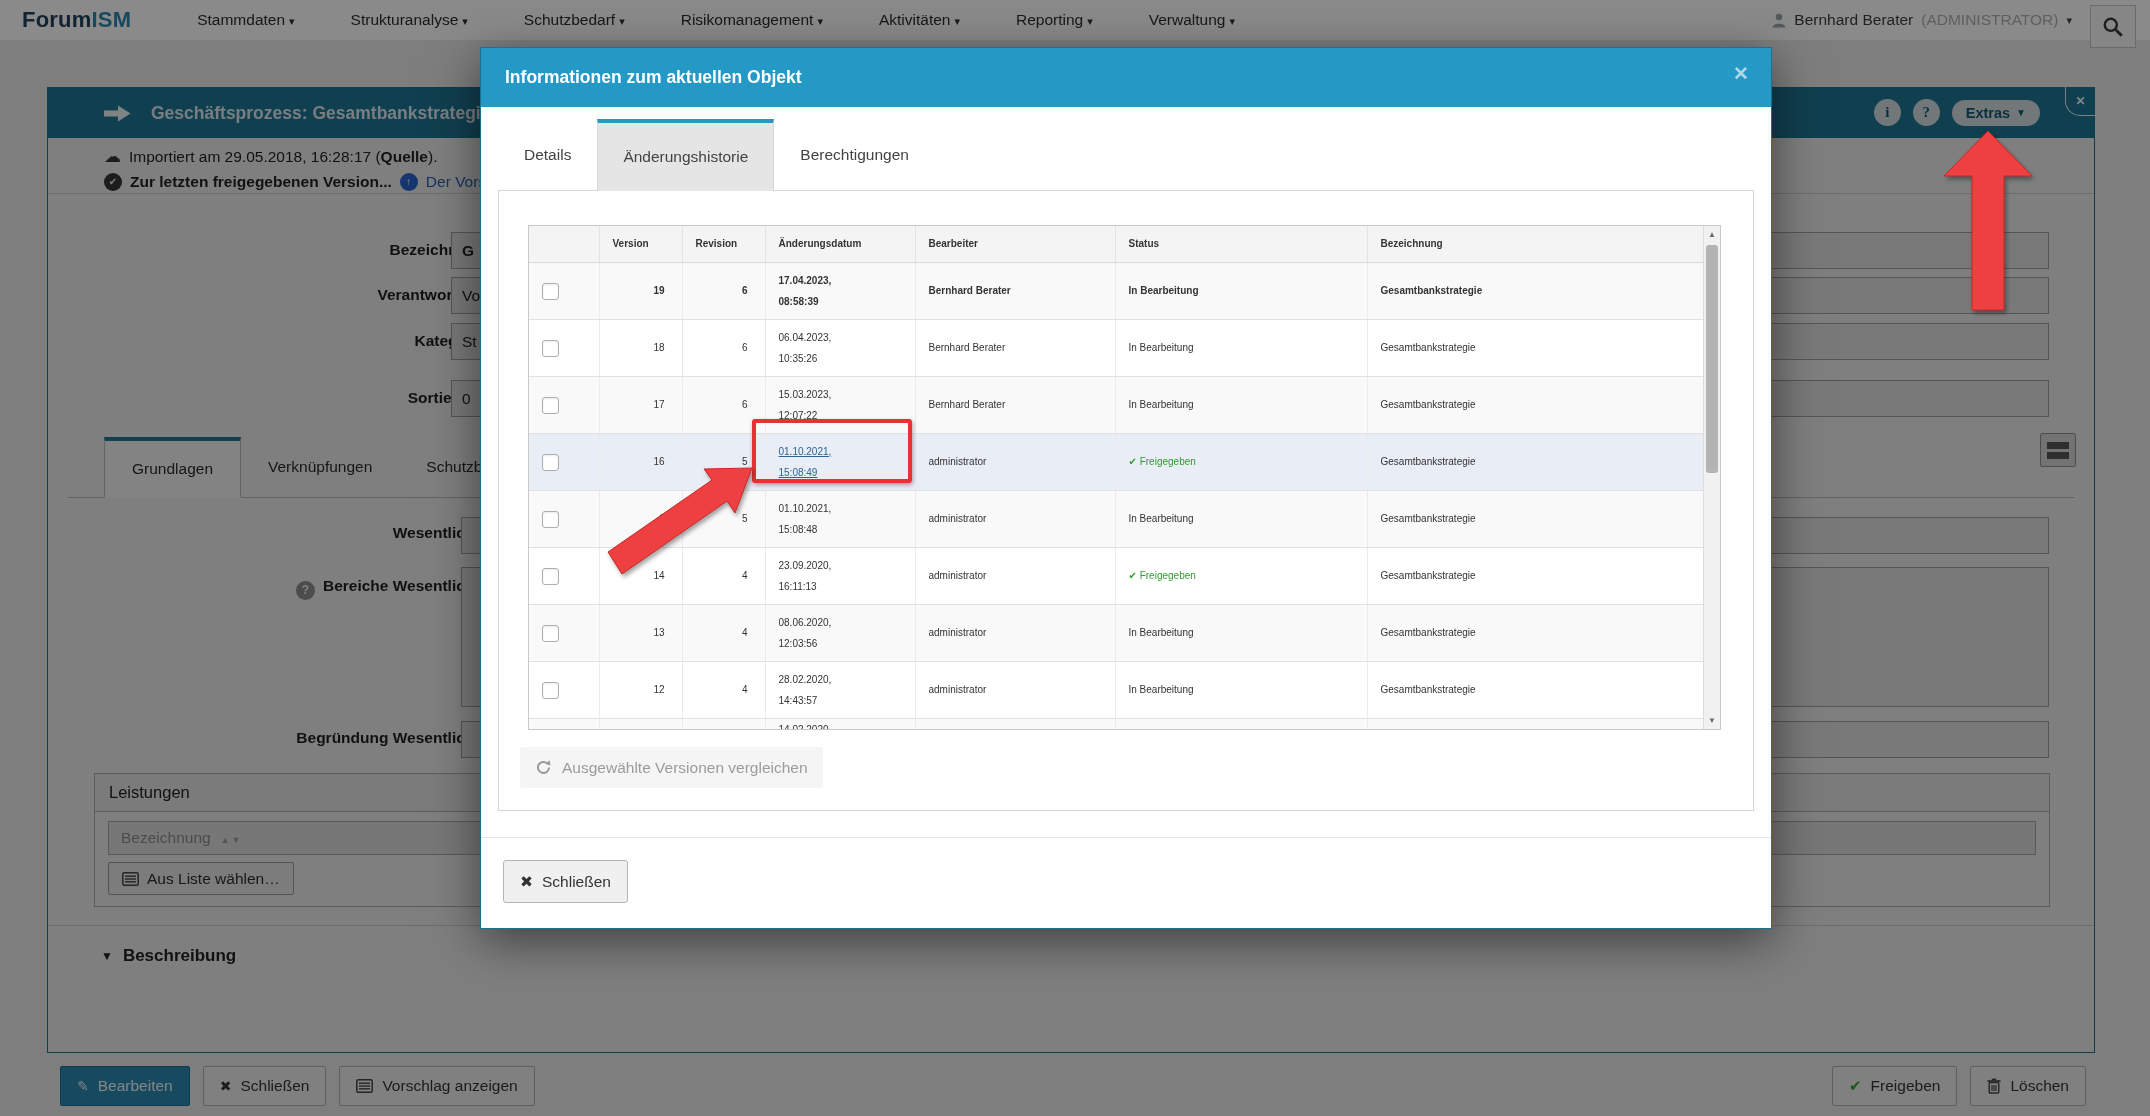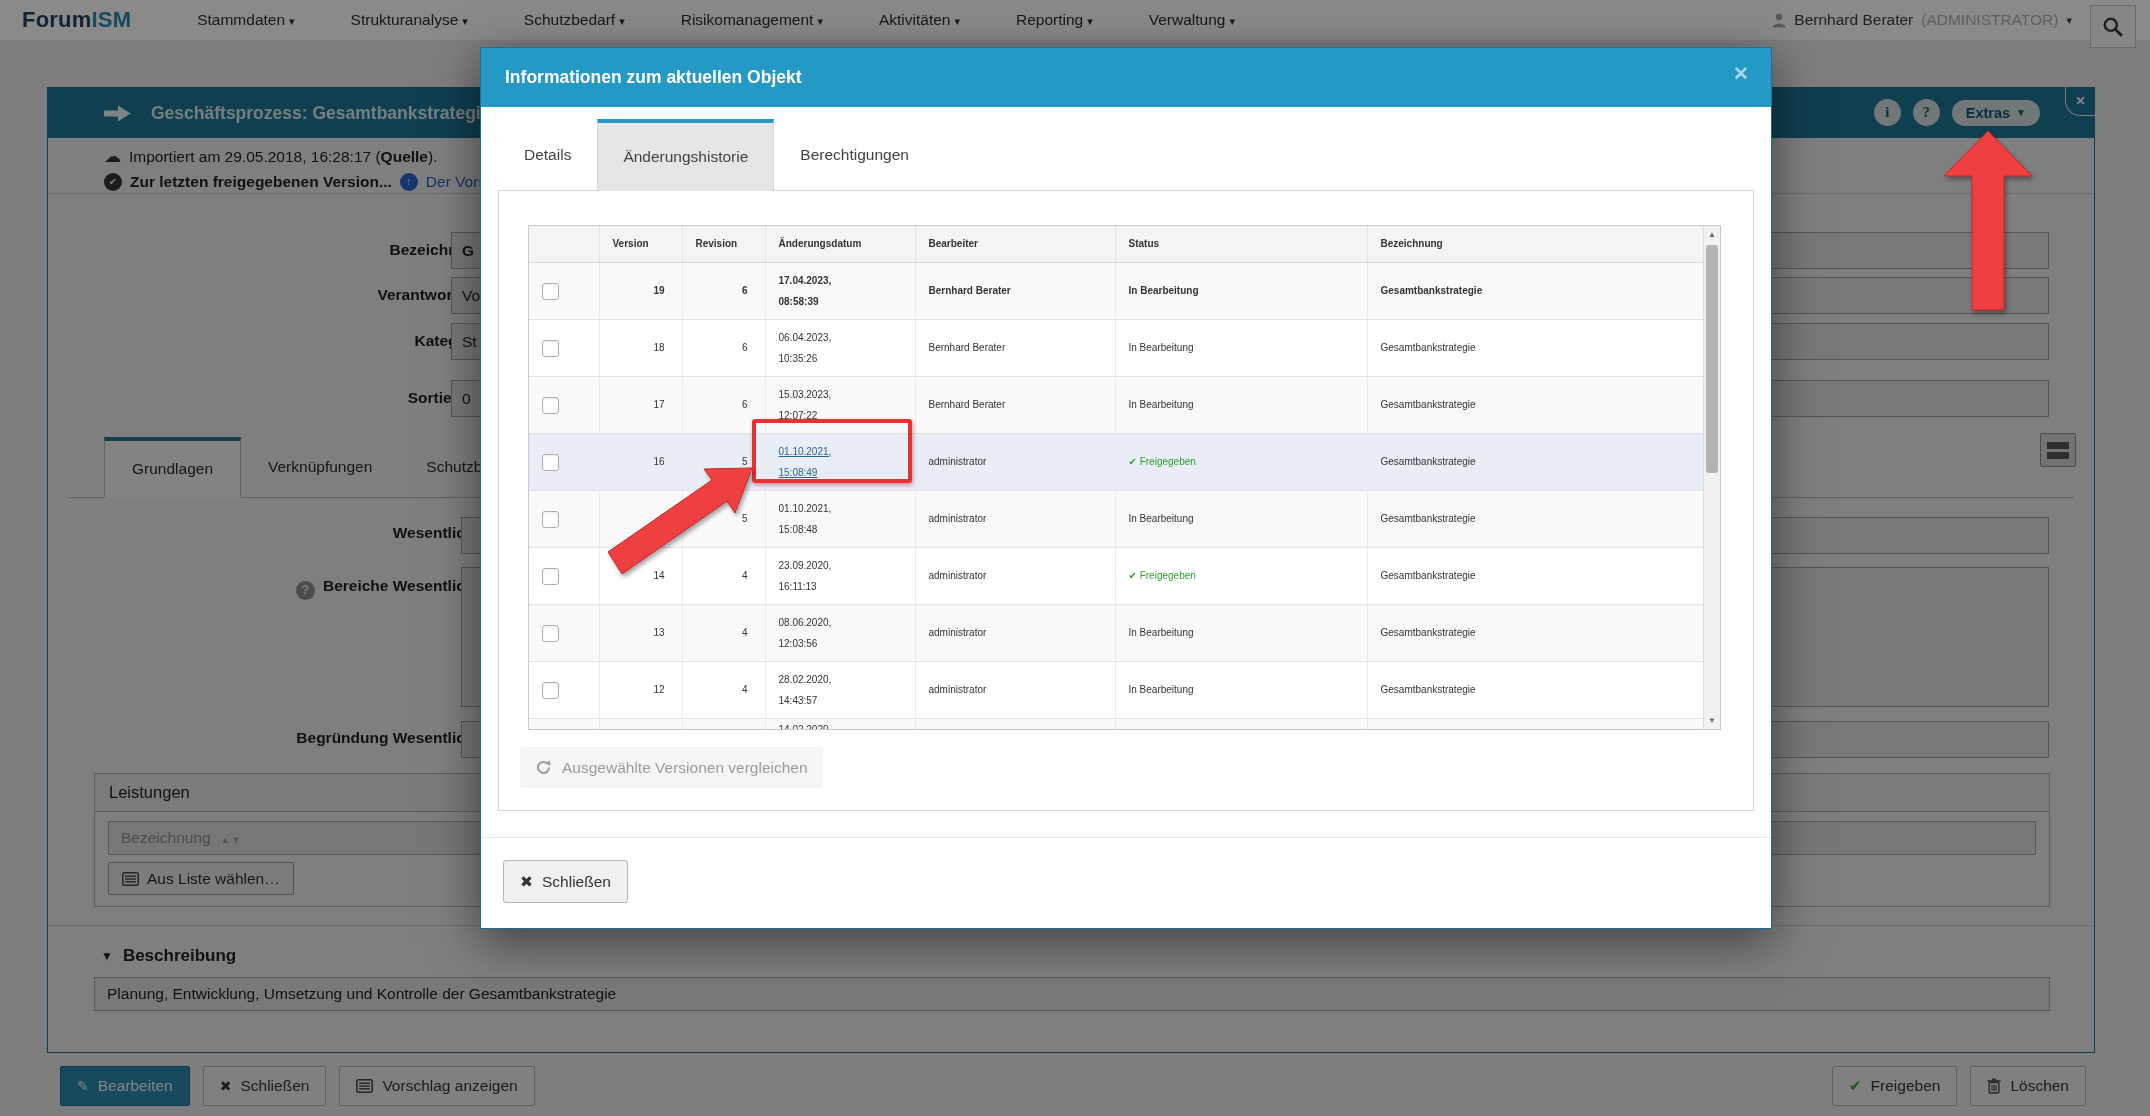--- a/index.html
+++ b/index.html
@@ -232,21 +232,20 @@
         </div>
       </div>
     </div>
 
     <div class="hdivider" style="top:837px"></div>
 
     <div class="desc-header">
         <span class="tri">▼</span>
         <span>Beschreibung</span>
       </div>
-    <div class="desc-box">Planung, Entwicklung, Umsetzung und Kontrolle der Gesamtbankstrategie</div>
   </div>
 
   <div class="bottom-left">
     <span class="btn btn-primary">
         <span class="ico">✎</span>
         <span>Bearbeiten</span>
       </span>
     <span class="btn">
         <span class="ico">✖</span>
         <span>Schließen</span>

